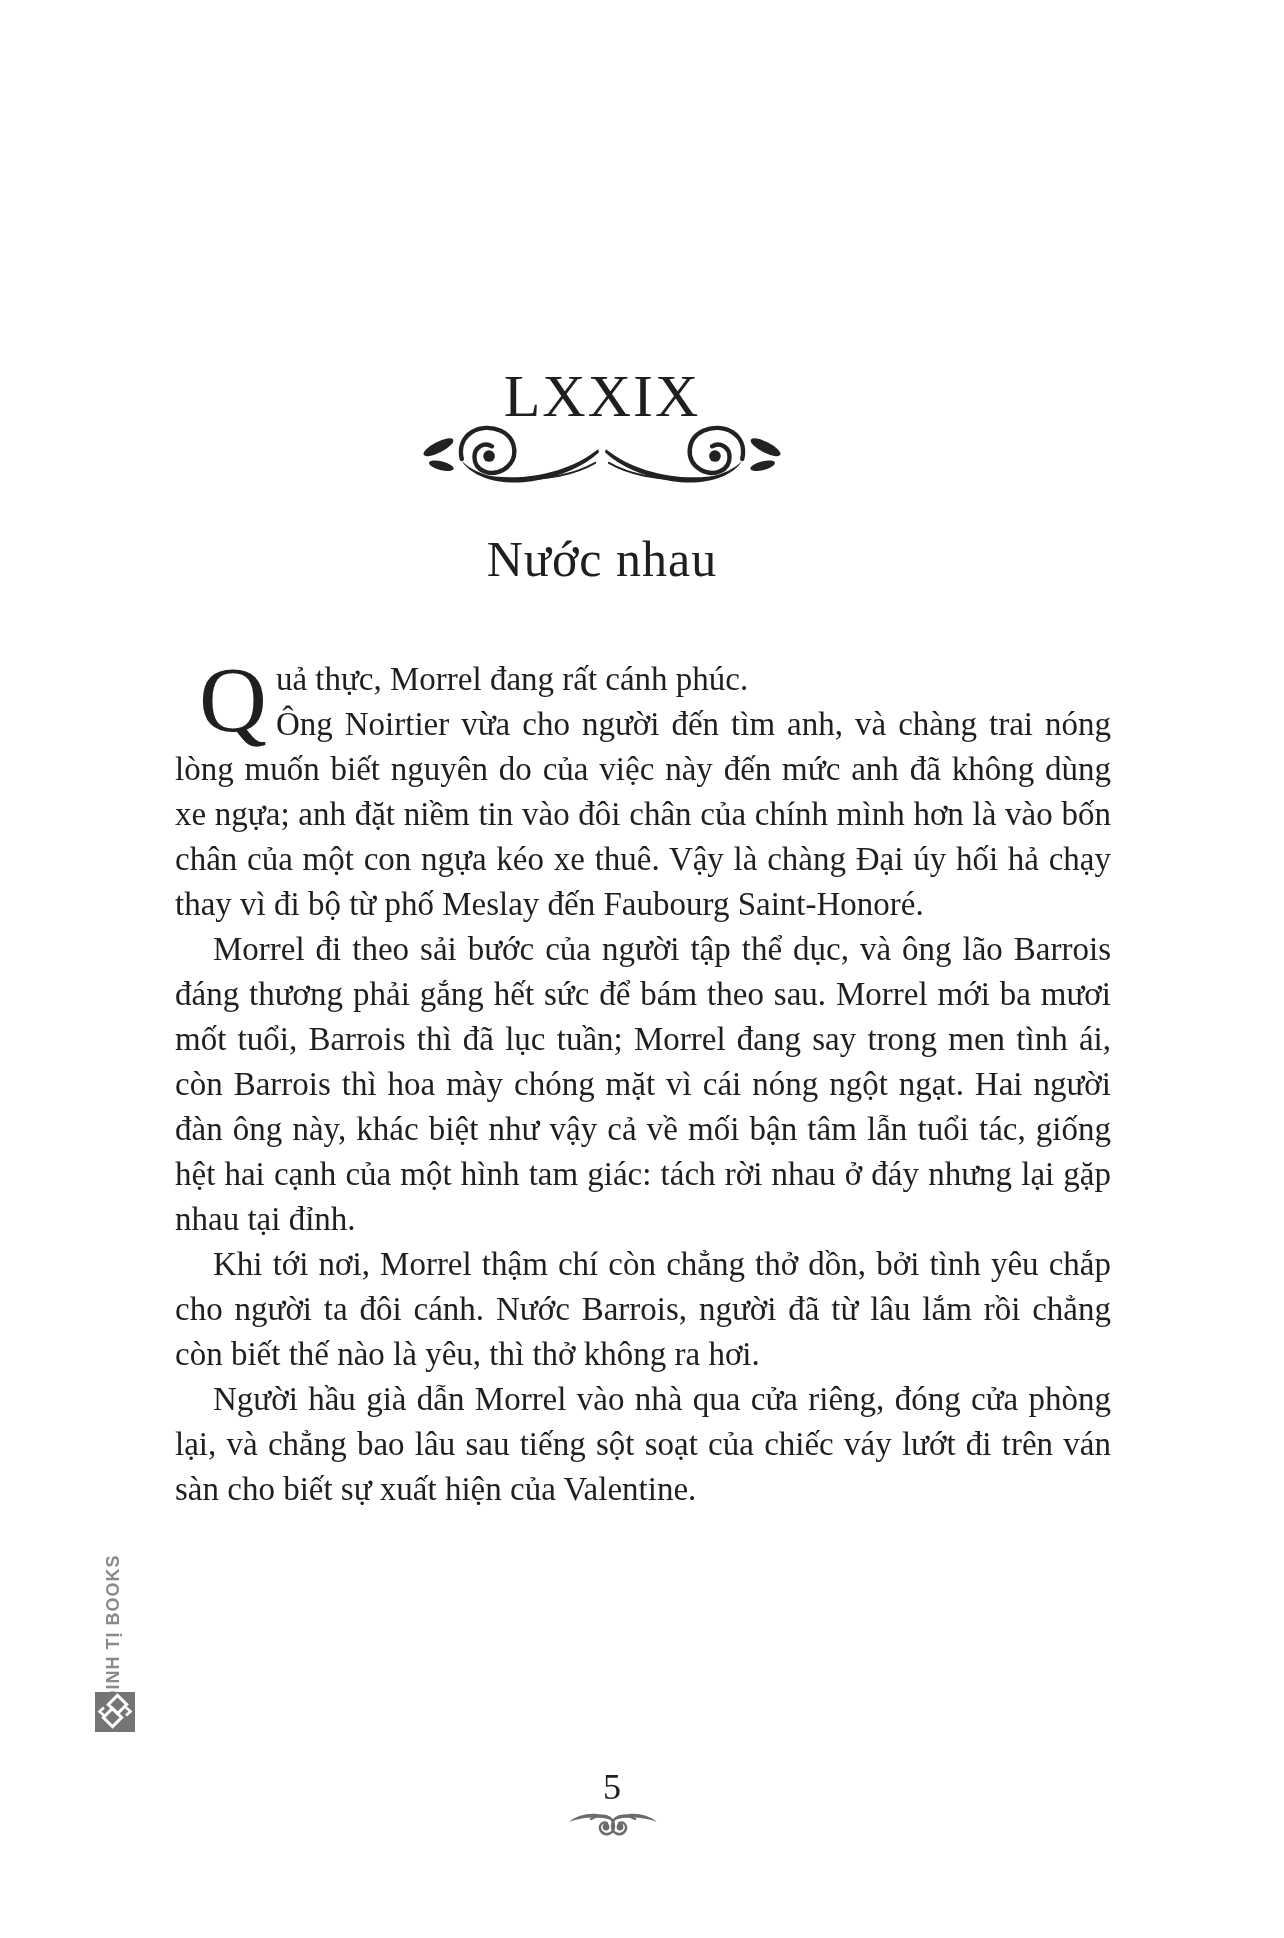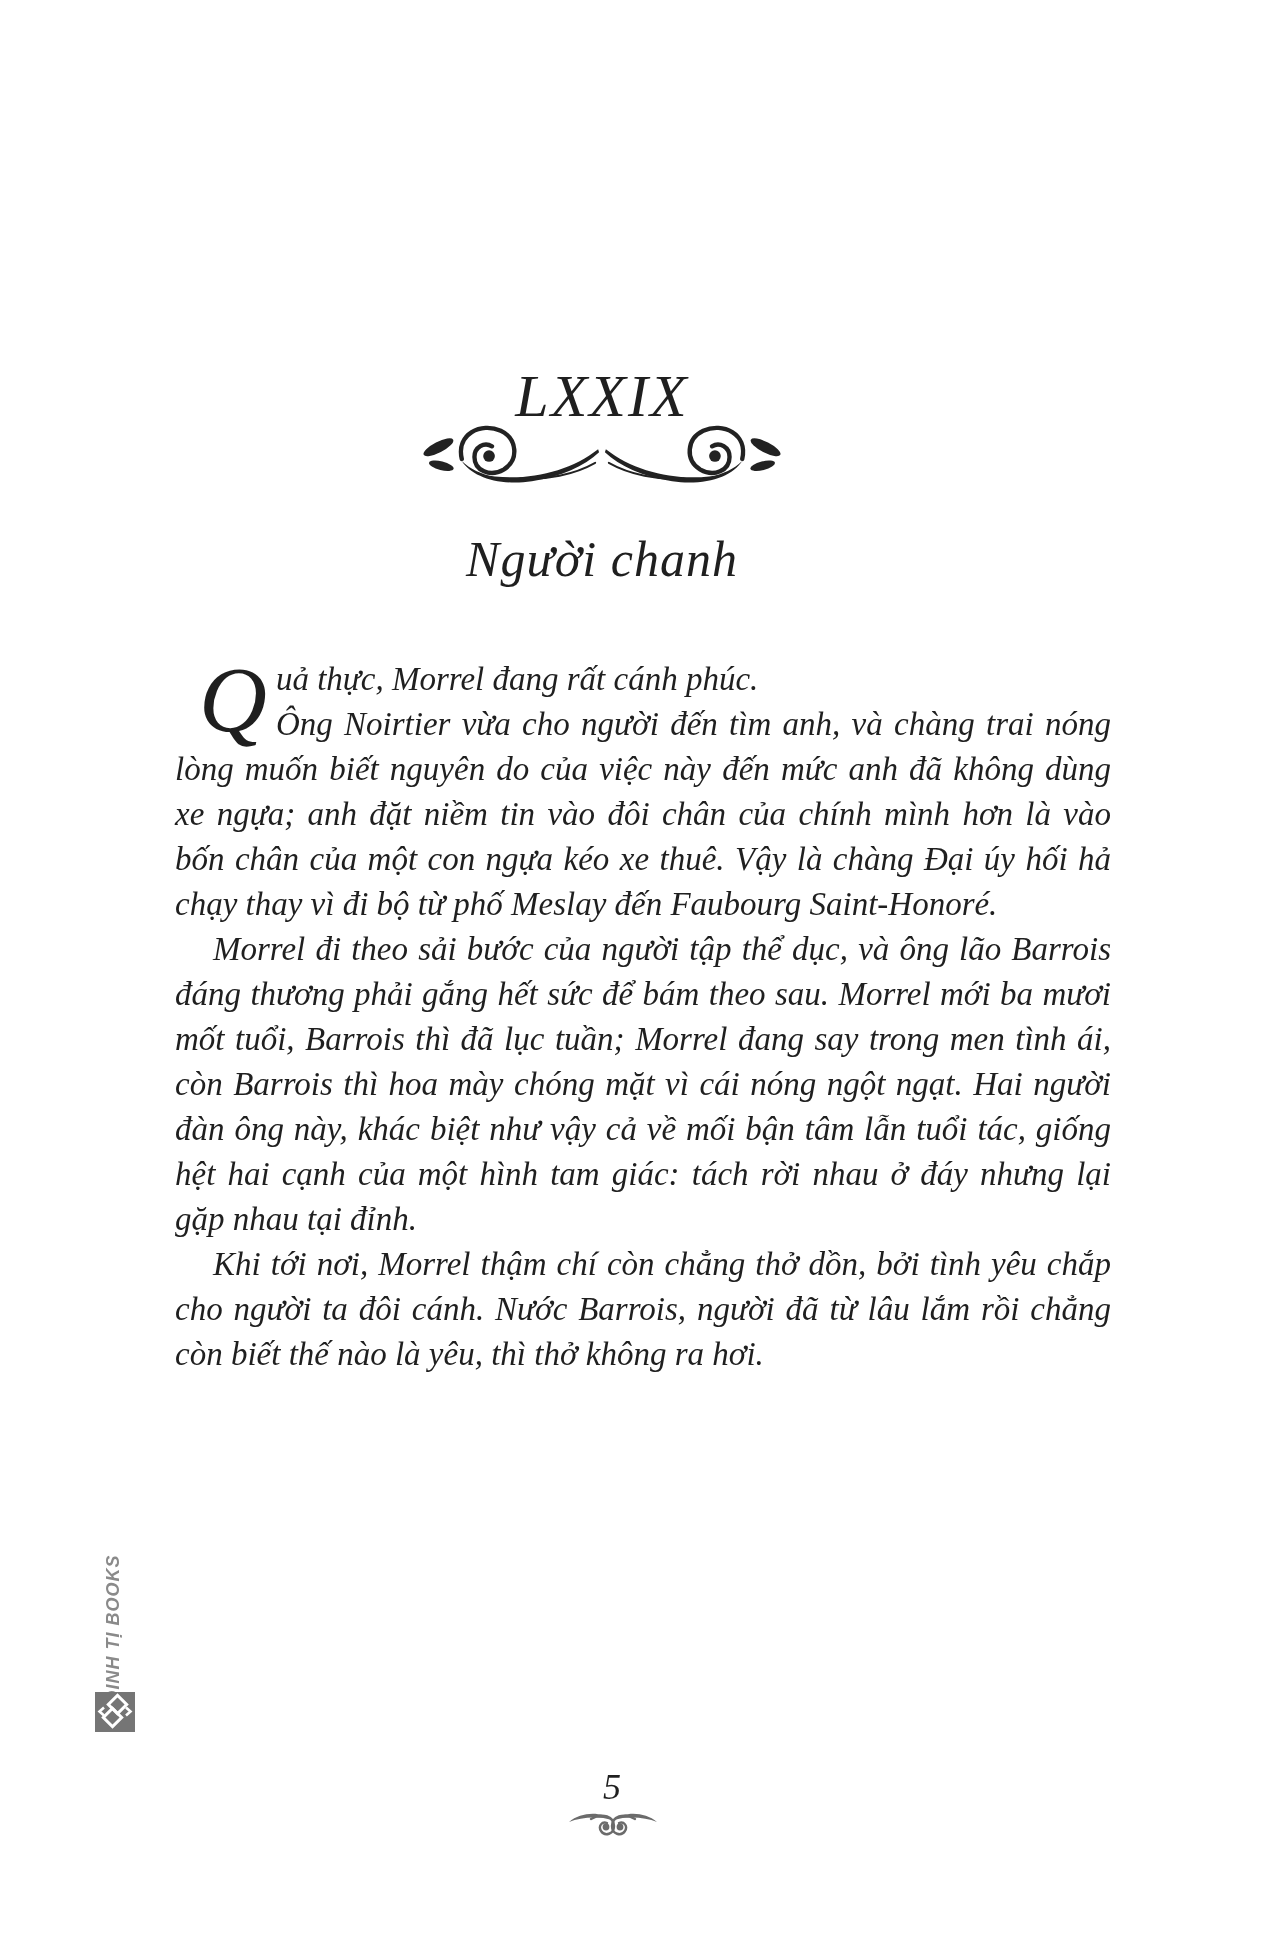--- a/index.html
+++ b/index.html
@@ -13,21 +13,20 @@
   *{margin:0;padding:0;box-sizing:border-box;}
   html,body{background:#fff;}
   .page{
     position:relative;
     width:1204px;
     height:1938px;
     background:var(--background);
     overflow:hidden;
     font-family:"Liberation Serif","DejaVu Serif",serif;
     color:var(--text);
-    font-style:italic;
   }
   .chapter-number{
     position:absolute;
     top:362px;left:0;right:0;
     text-align:center;
     font-size:60px;
     letter-spacing:2px;
     color:var(--text);
   }
   .flourish-top{
@@ -113,30 +112,31 @@
         <path d="M46 40 C40 14 66 2 86 11 C103 19 105 41 89 51 C75 59 59 52 59 38 C59 28 69 22 77 27" fill="none" stroke="currentColor" stroke-width="4.5" stroke-linecap="round"></path>
         <circle cx="74" cy="37" r="6"></circle>
         <path d="M186 30 C158 52 118 62 80 58 C66 56 54 50 46 42 C56 58 84 68 118 63 C148 58 172 47 187 33 Z"></path>
         <path d="M183 44 C162 56 132 62 106 60" fill="none" stroke="currentColor" stroke-width="2" stroke-linecap="round"></path>
       </g>
     </defs>
     <use href="#fh"></use>
     <use href="#fh" transform="translate(380 0) scale(-1 1)"></use>
   </svg>
 
-  <h1 class="chapter-title">Người chanh</h1>
+  <h1 class="chapter-title">Nước nhau</h1>
 
   <main class="text-block">
     <div class="dropcap-group">
       <span class="drop-cap">Q</span>
       <p class="first-line">uả thực, Morrel đang rất cánh phúc.</p>
       <p>Ông Noirtier vừa cho người đến tìm anh, và chàng trai nóng lòng muốn biết nguyên do của việc này đến mức anh đã không dùng xe ngựa; anh đặt niềm tin vào đôi chân của chính mình hơn là vào bốn chân của một con ngựa kéo xe thuê. Vậy là chàng Đại úy hối hả chạy thay vì đi bộ từ phố Meslay đến Faubourg Saint-Honoré.</p>
     </div>
     <p class="para">Morrel đi theo sải bước của người tập thể dục, và ông lão Barrois đáng thương phải gắng hết sức để bám theo sau. Morrel mới ba mươi mốt tuổi, Barrois thì đã lục tuần; Morrel đang say trong men tình ái, còn Barrois thì hoa mày chóng mặt vì cái nóng ngột ngạt. Hai người đàn ông này, khác biệt như vậy cả về mối bận tâm lẫn tuổi tác, giống hệt hai cạnh của một hình tam giác: tách rời nhau ở đáy nhưng lại gặp nhau tại đỉnh.</p>
     <p class="para">Khi tới nơi, Morrel thậm chí còn chẳng thở dồn, bởi tình yêu chắp cho người ta đôi cánh. Nước Barrois, người đã từ lâu lắm rồi chẳng còn biết thế nào là yêu, thì thở không ra hơi.</p>
+    <p class="para">Người hầu già dẫn Morrel vào nhà qua cửa riêng, đóng cửa phòng lại, và chẳng bao lâu sau tiếng sột soạt của chiếc váy lướt đi trên ván sàn cho biết sự xuất hiện của Valentine.</p>
   </main>
 
   <div class="sidebar-publisher-text">ĐINH TỊ BOOKS</div>
 
   <svg class="sidebar-publisher-logo" viewBox="0 0 40 40" aria-hidden="true">
     <rect width="40" height="40" fill="currentColor"></rect>
     <rect x="16" y="6" width="13" height="13" transform="rotate(45 22.5 12.5)" fill="none" stroke="#ffffff" stroke-width="3"></rect>
     <rect x="11" y="19" width="13" height="13" transform="rotate(45 17.5 25.5)" fill="none" stroke="#ffffff" stroke-width="3"></rect>
     <path d="M9 15.5 L4.5 19.5 L9 23.5" fill="none" stroke="#ffffff" stroke-width="2.6"></path>
     <path d="M31 15.5 L35.5 19.5 L31 23.5" fill="none" stroke="#ffffff" stroke-width="2.6"></path>

